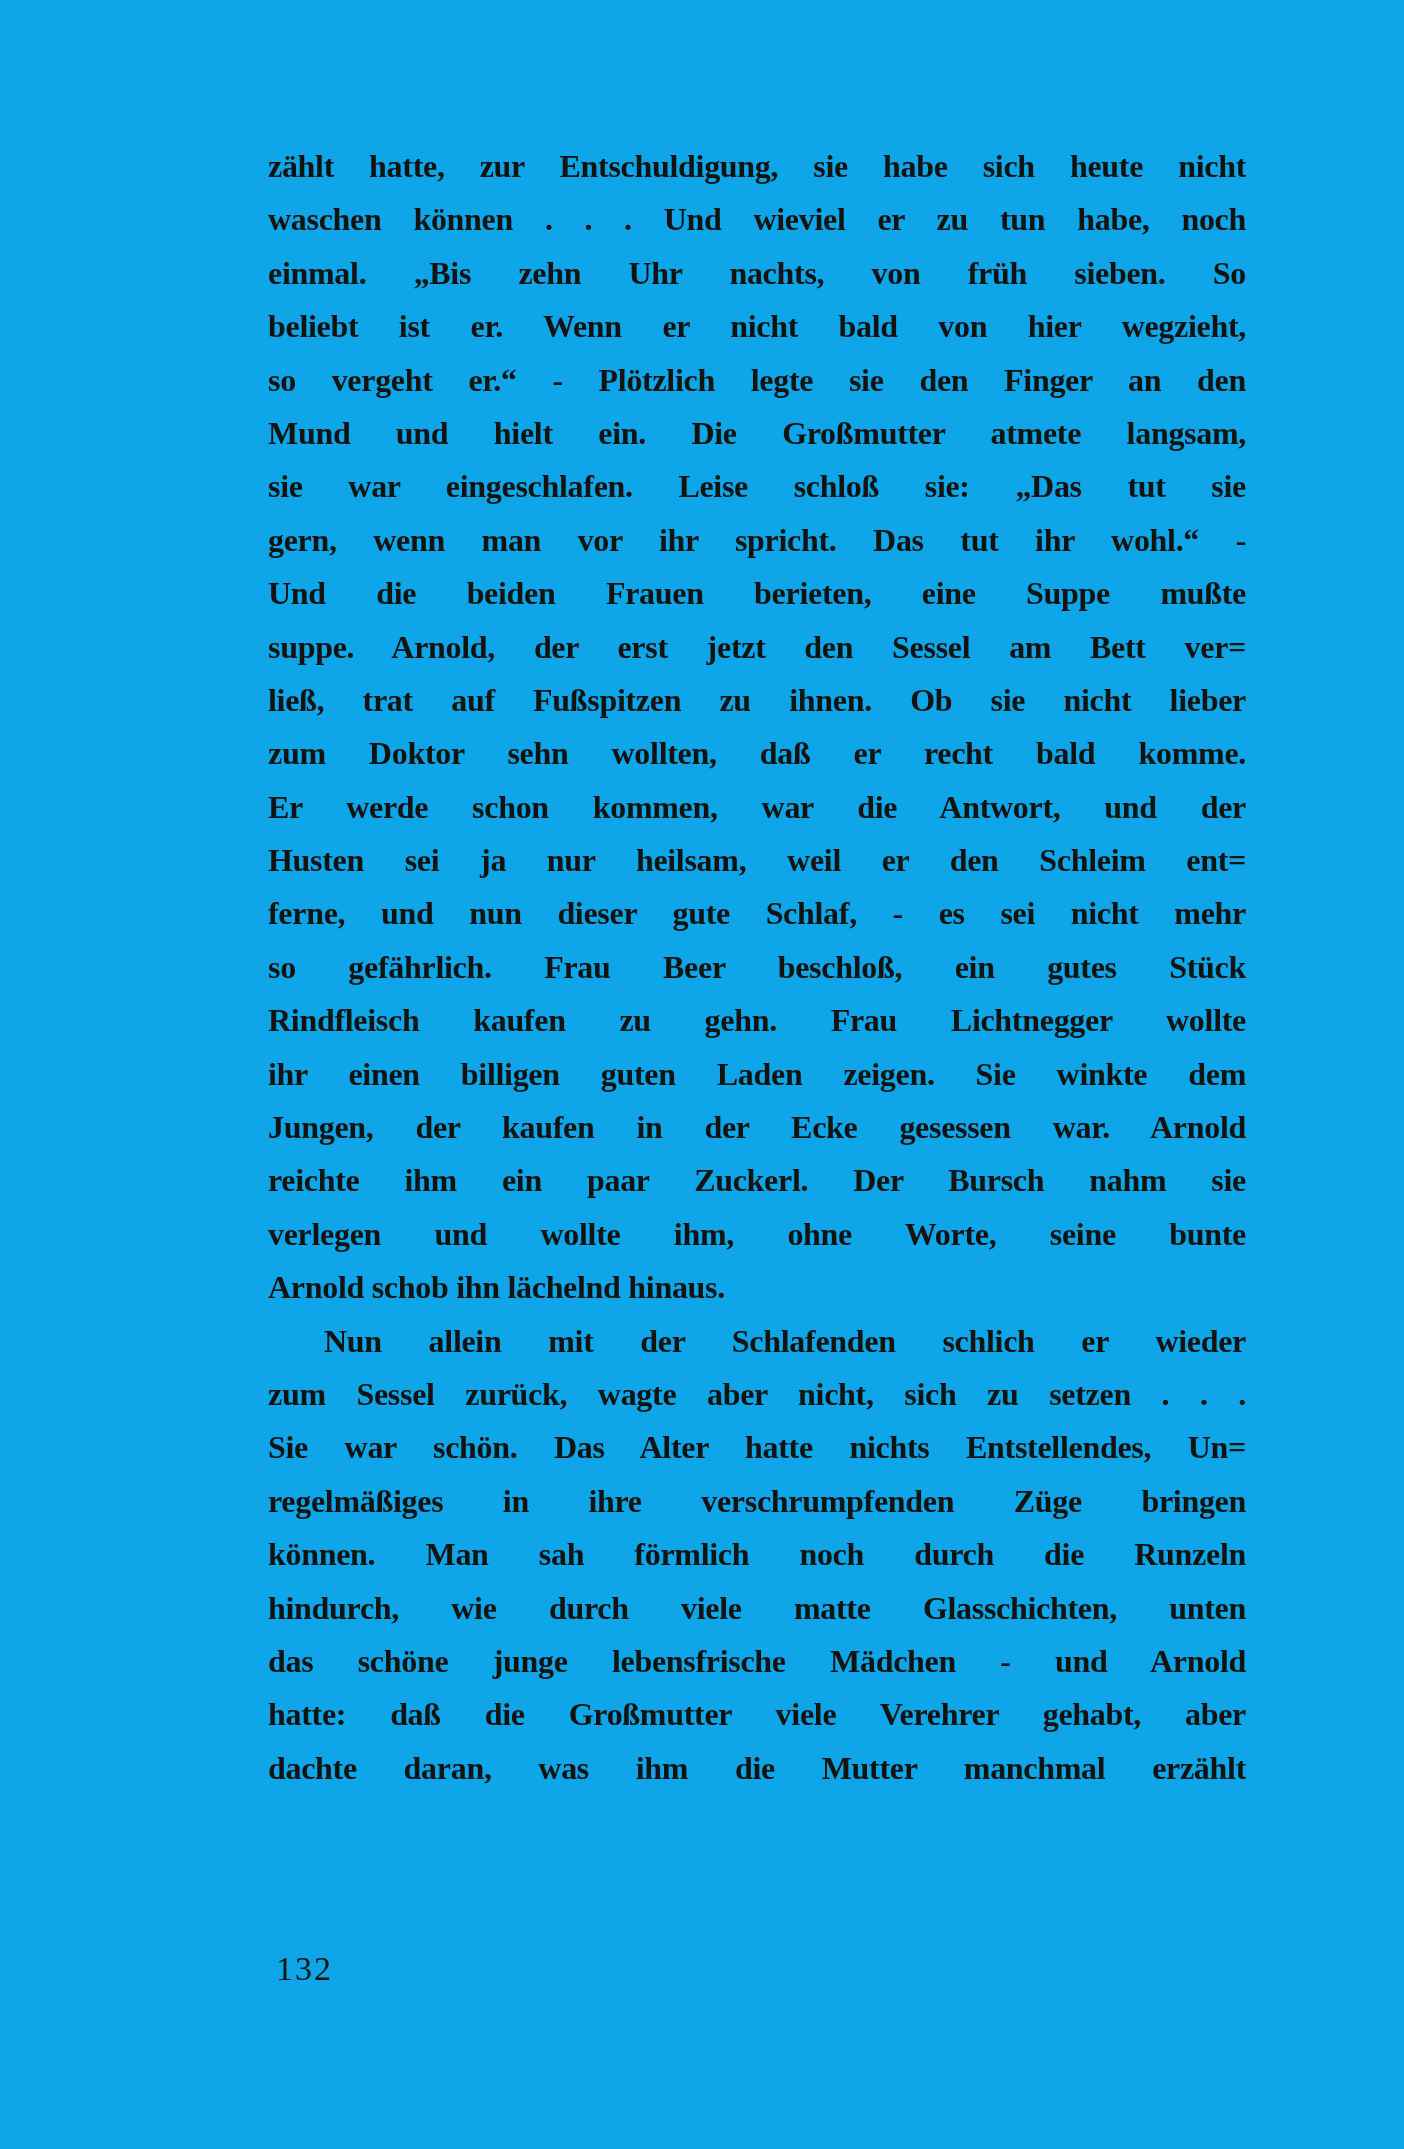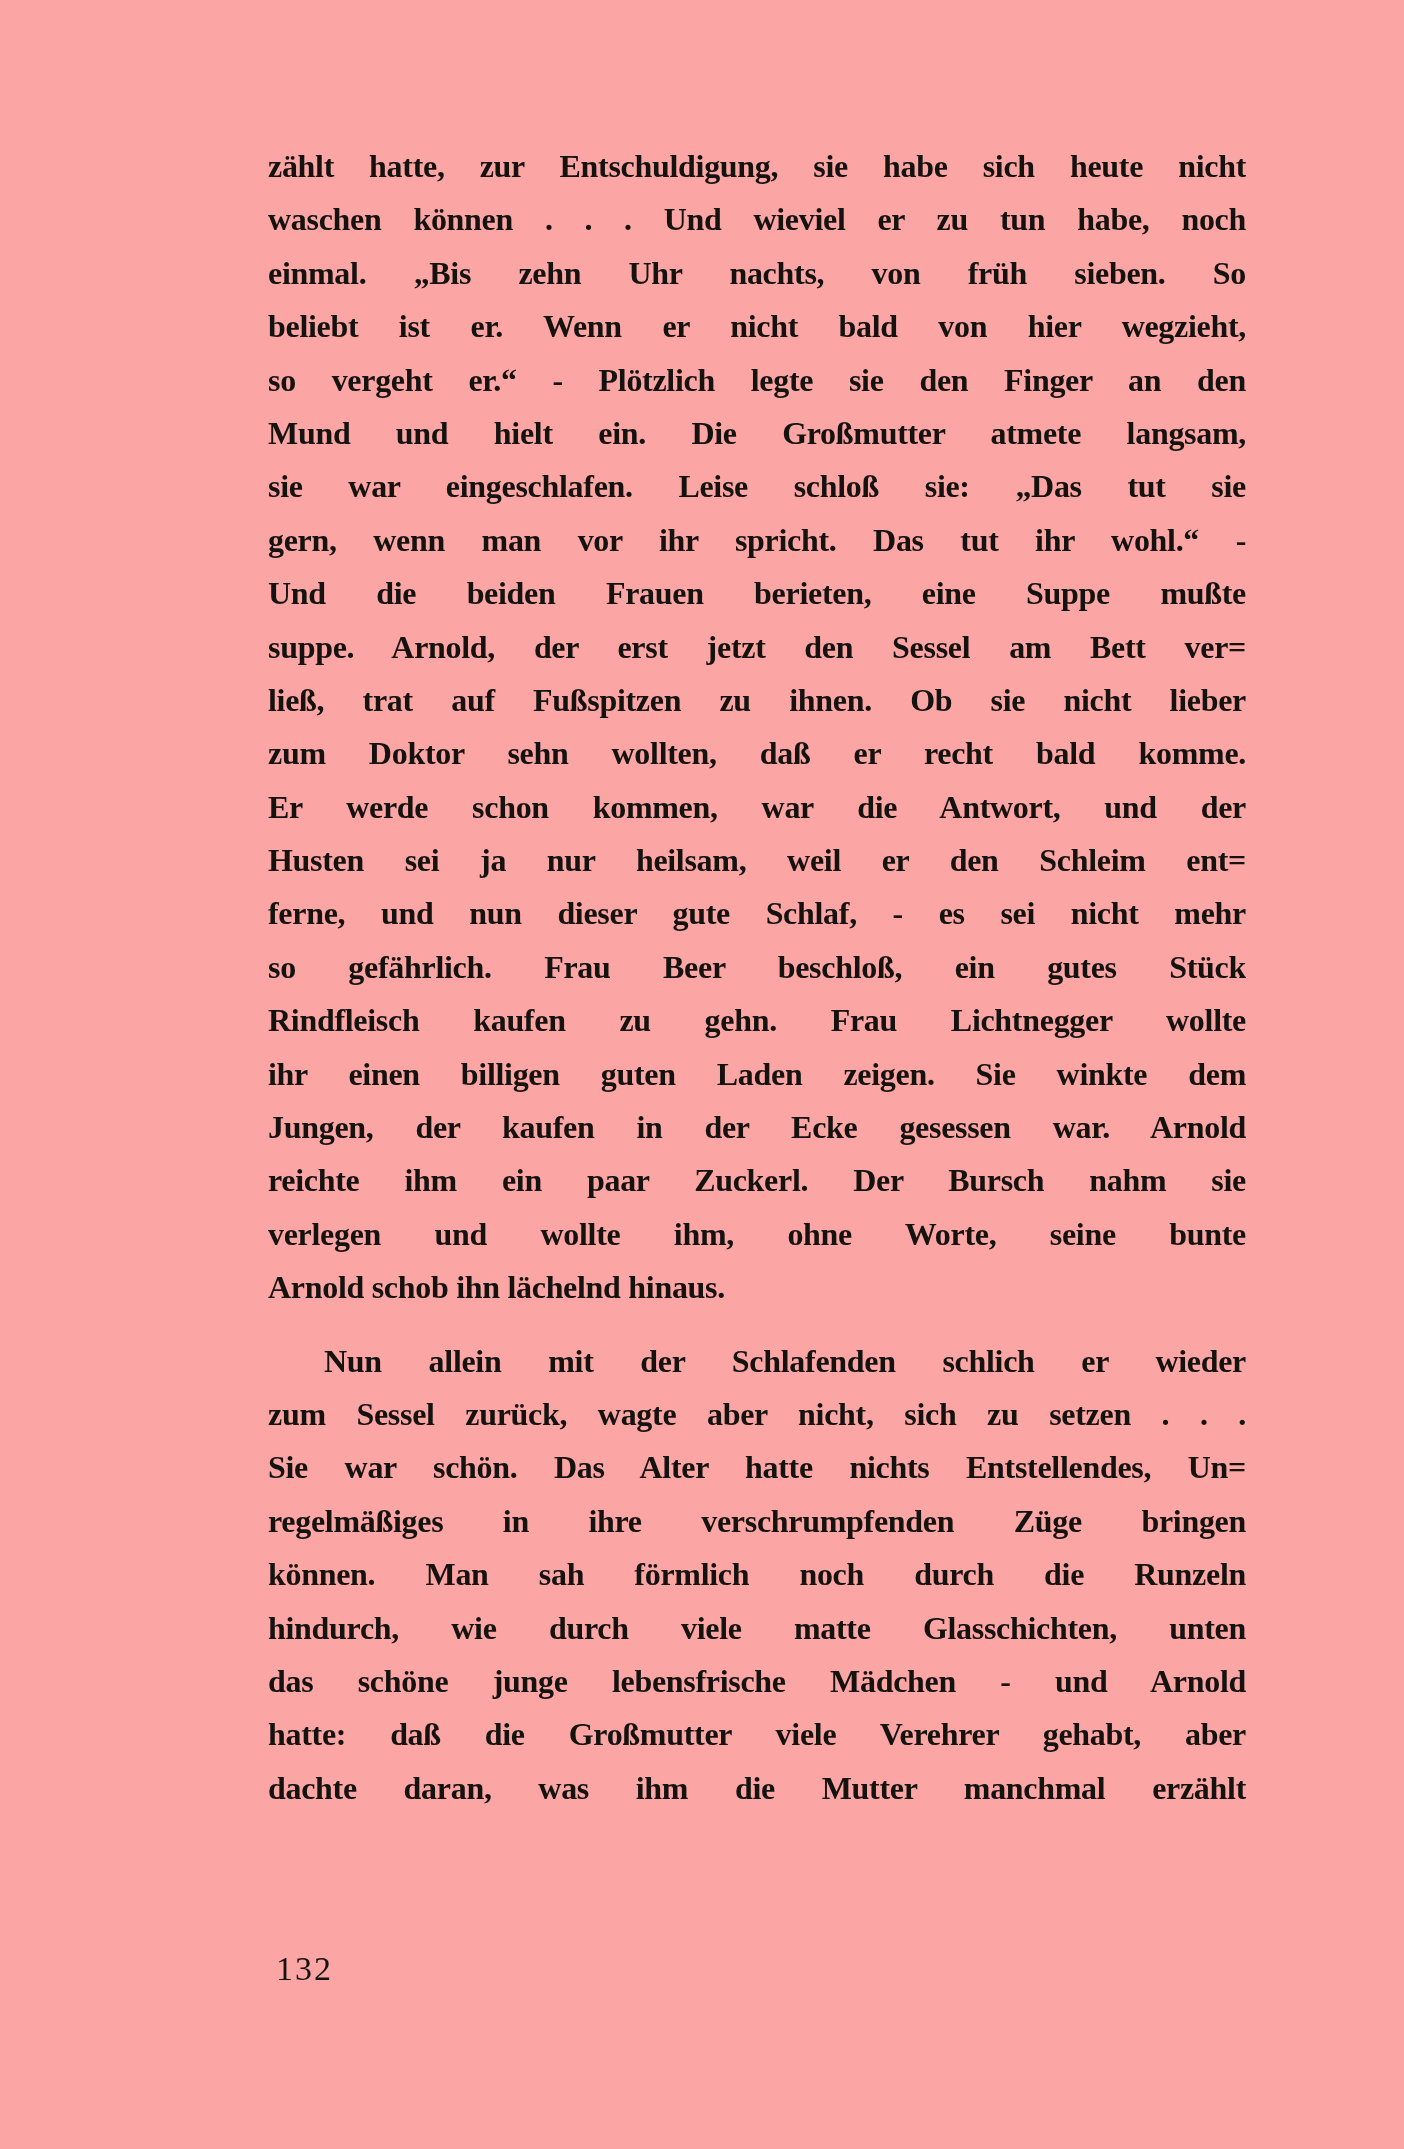--- a/index.html
+++ b/index.html
@@ -7,21 +7,21 @@
     width: 1404px;
     height: 2149px;
     position: relative;
     background: #fdfdfc;
     font-family: "Liberation Serif", "DejaVu Serif", serif;
     overflow: hidden;
   }
   .page {
     position: absolute;
     inset: 0;
-    background: #fca5a5;
+    background: #0ea5e9;
   }
   .textblock {
     position: absolute;
     left: 268px;
     top: 140px;
     width: 978px;
   }
   .line {
     height: 53.4px;
     line-height: 53.4px;
@@ -29,21 +29,20 @@
     font-weight: bold;
     letter-spacing: -0.3px;
     color: #151310;
     text-align: justify;
     text-align-last: justify;
     overflow: hidden;
     white-space: normal;
   }
   .line.indent {
     text-indent: 56px;
-    margin-top: 20px;
   }
   .line.nojust {
     text-align: right;
     text-align-last: left;
   }
   .pagenum {
     position: absolute;
     left: 276px;
     top: 1950px;
     font-size: 34px;

